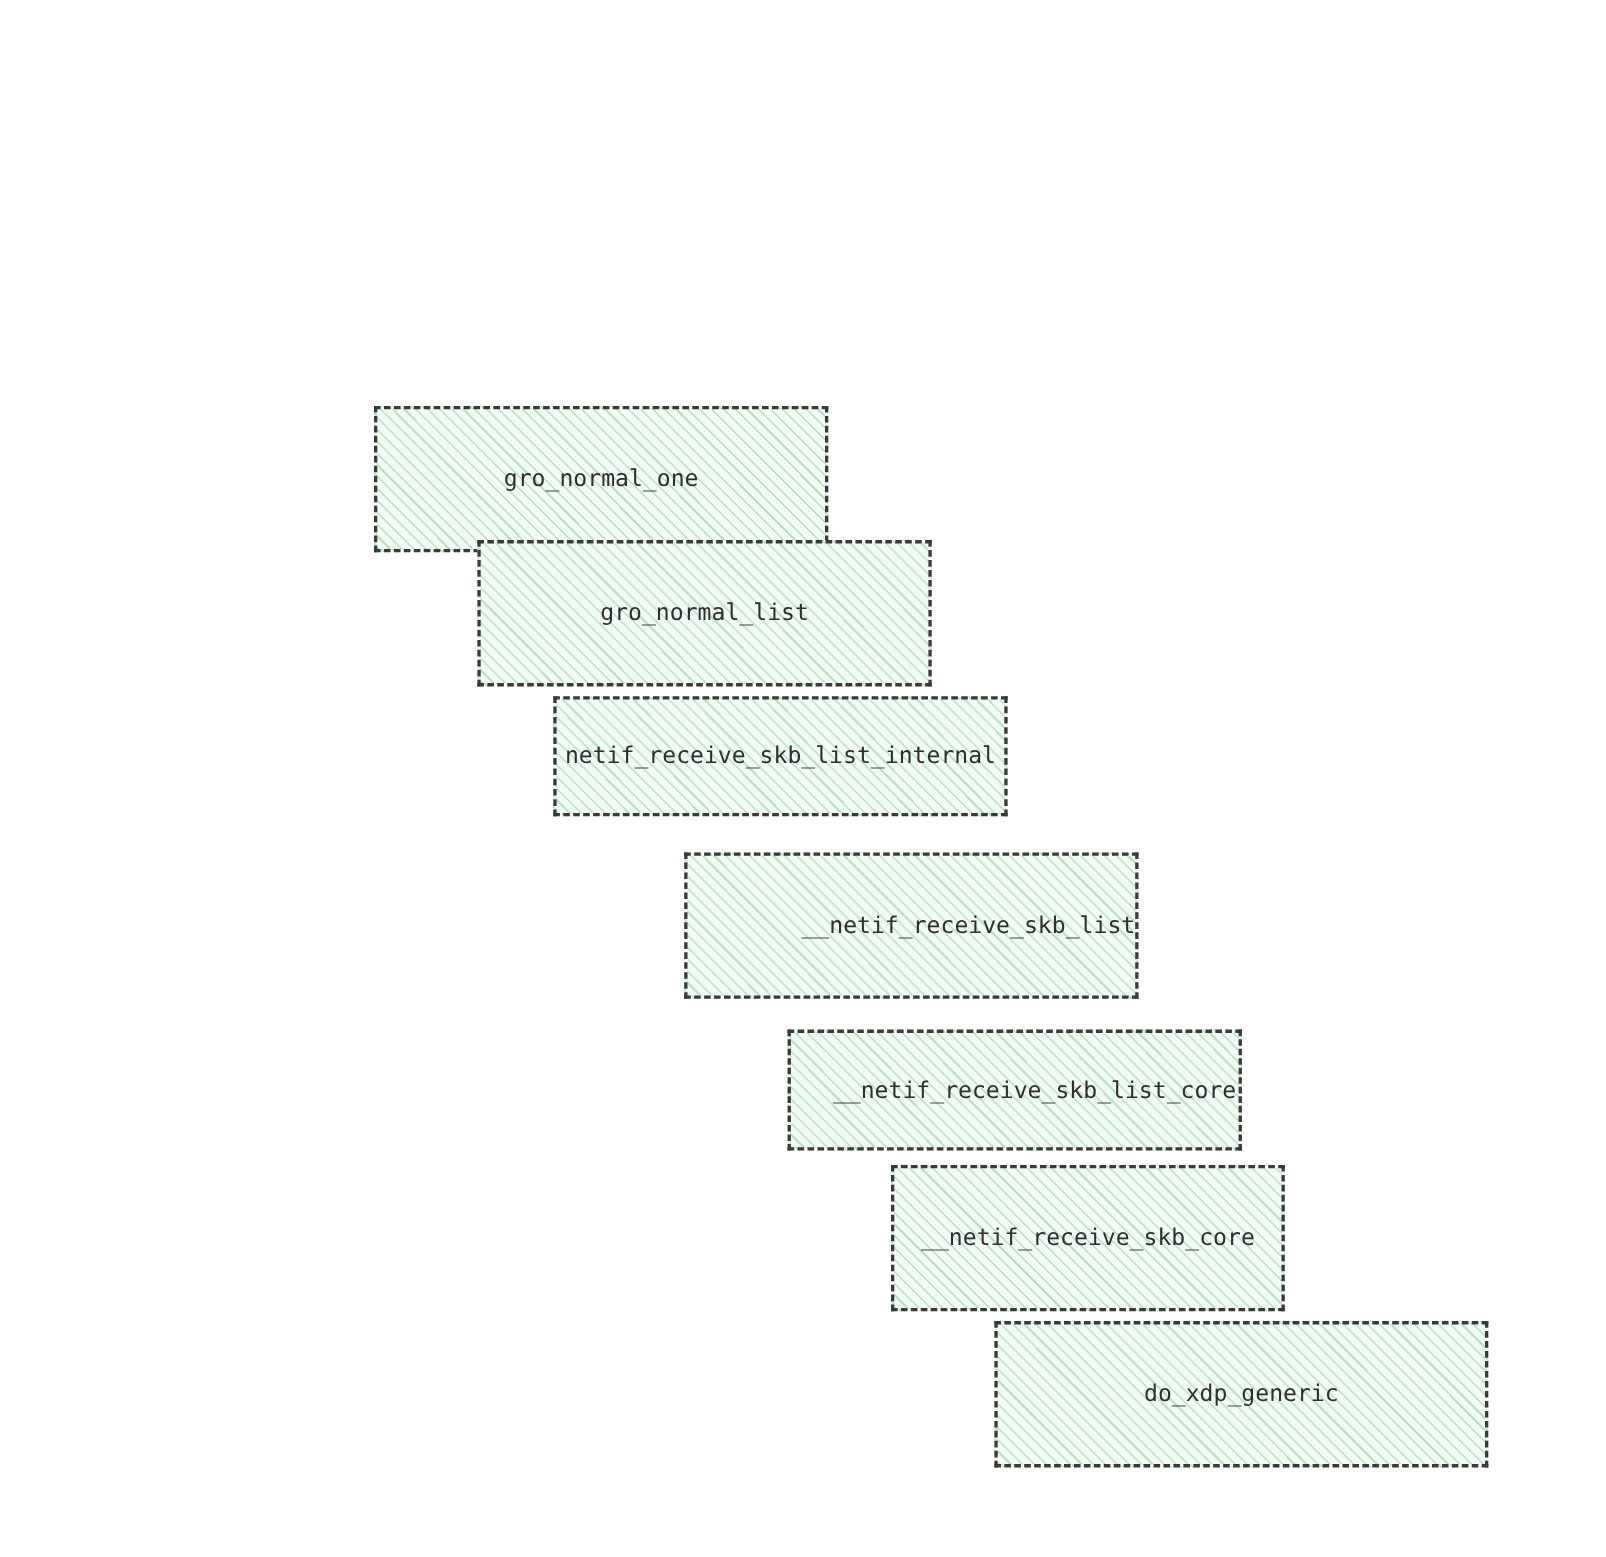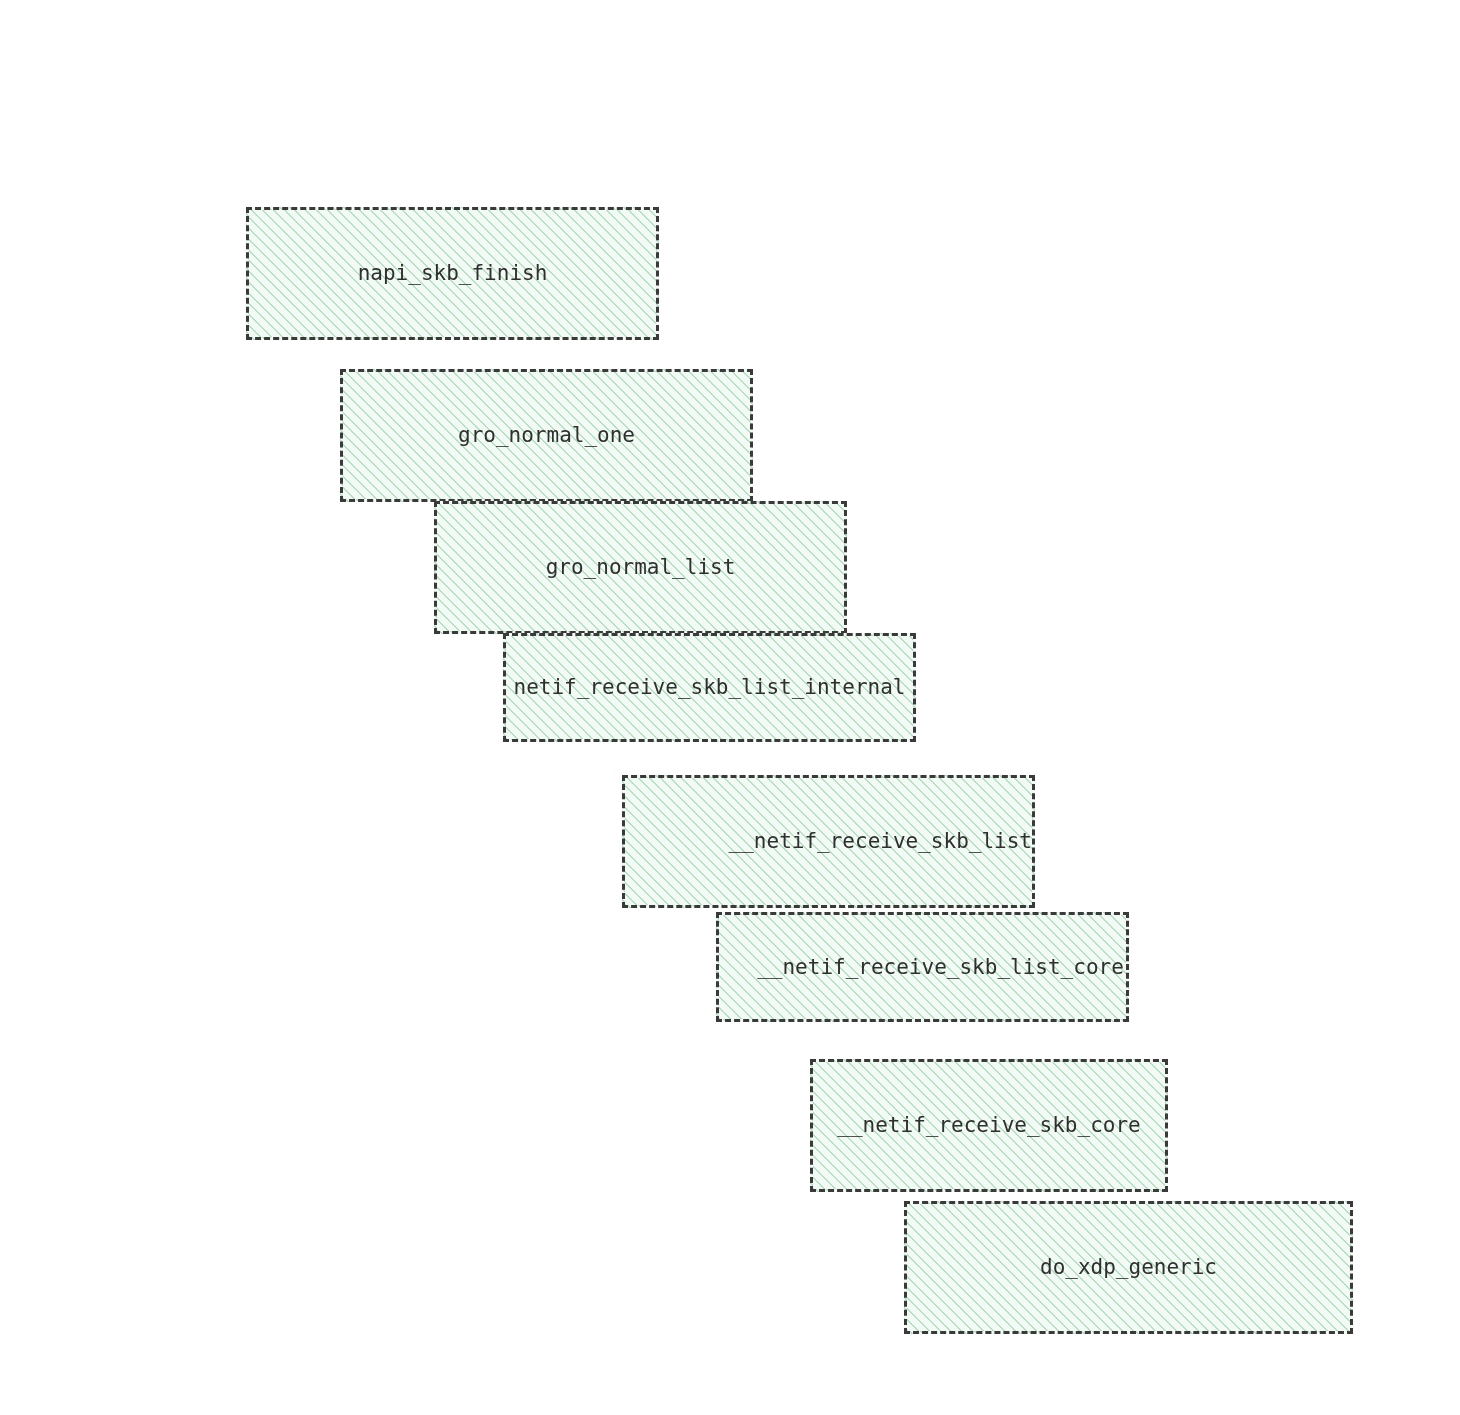--- a/index.html
+++ b/index.html
@@ -43,36 +43,33 @@
     white-space: nowrap;
     text-align: center;
     user-select: none;
   }
 </style>
 </head>
 <body>
 
 <div id="canvas">
 
-    <div class="frame-box" style="left: 246px; top: 207px; width: 413px; height: 133px;">
-      <span class="frame-label">napi_skb_finish</span>
-    </div>
     <div class="frame-box" style="left: 340px; top: 349px; width: 413px; height: 133px; margin-top: 20px;">
       <span class="frame-label">gro_normal_one</span>
     </div>
-    <div class="frame-box" style="left: 434px; top: 491px; width: 413px; height: 133px; margin-top: 10px;">
+    <div class="frame-box" style="left: 434px; top: 491px; width: 413px; height: 133px;">
       <span class="frame-label">gro_normal_list</span>
     </div>
     <div class="frame-box" style="left: 503px; top: 633px; width: 413px; height: 109px;">
       <span class="frame-label">netif_receive_skb_list_internal</span>
     </div>
     <div class="frame-box" style="left: 622px; top: 775px; width: 413px; height: 133px; justify-content: flex-end;">
       <span class="frame-label">__netif_receive_skb_list</span>
     </div>
-    <div class="frame-box" style="left: 716px; top: 912px; width: 413px; height: 110px; padding-left: 36px;">
+    <div class="frame-box" style="left: 716px; top: 936px; width: 413px; height: 110px; padding-left: 36px;">
       <span class="frame-label">__netif_receive_skb_list_core</span>
     </div>
     <div class="frame-box" style="left: 810px; top: 1059px; width: 358px; height: 133px;">
       <span class="frame-label">__netif_receive_skb_core</span>
     </div>
     <div class="frame-box" style="left: 904px; top: 1201px; width: 449px; height: 133px;">
       <span class="frame-label">do_xdp_generic</span>
     </div>
   </div>
 

